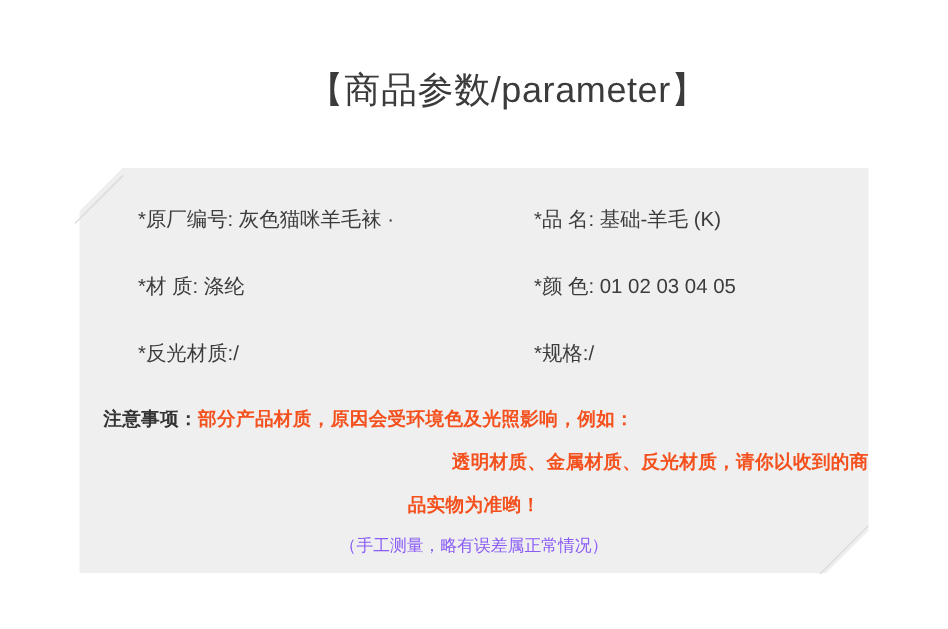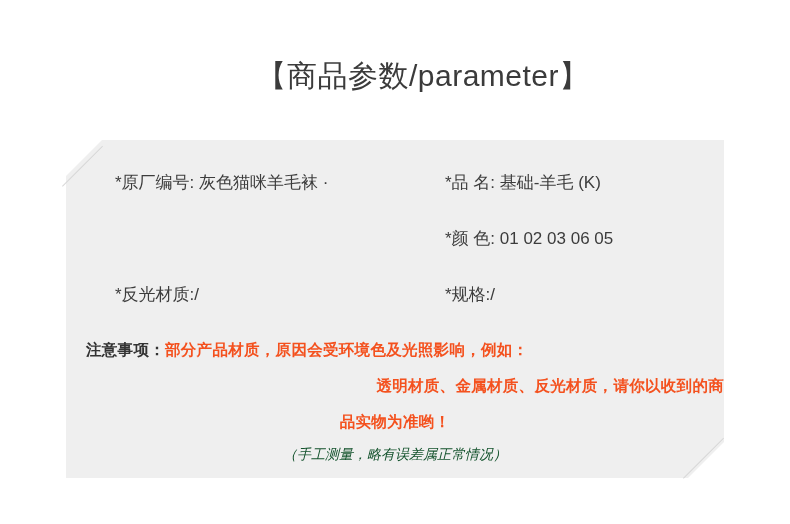--- a/index.html
+++ b/index.html
@@ -123,23 +123,22 @@
 
   
   .footnote {
     position: absolute;
     left: 66px;
     top: 443px;
     width: 658px;
     text-align: center;
     font-size: 14px;
     line-height: 22px;
-    color: #14532d;
+    color: #8b5cf6;
     white-space: nowrap;
-    font-style: italic;
   }
 </style>
 </head>
 <body>
 
 <div class="page">
 
   <div class="title">【商品参数/parameter】</div>
 
   <div class="panel"></div>
@@ -147,21 +146,22 @@
   <div class="chamfer-line chamfer-br"></div>
 
   <div class="spec-rows">
 
     <div class="spec-row">
       <div class="spec-cell col-left">*原厂编号: 灰色猫咪羊毛袜 ·</div>
       <div class="spec-cell col-right">*品 名: 基础-羊毛 (K)</div>
     </div>
 
     <div class="spec-row">
-      <div class="spec-cell col-right">*颜 色: 01  02  03  06  05</div>
+      <div class="spec-cell col-left">*材 质: 涤纶</div>
+      <div class="spec-cell col-right">*颜 色: 01  02  03  04  05</div>
     </div>
 
     <div class="spec-row">
       <div class="spec-cell col-left">*反光材质:/</div>
       <div class="spec-cell col-right">*规格:/</div>
     </div>
 
   </div>
 
   <div class="notice">

